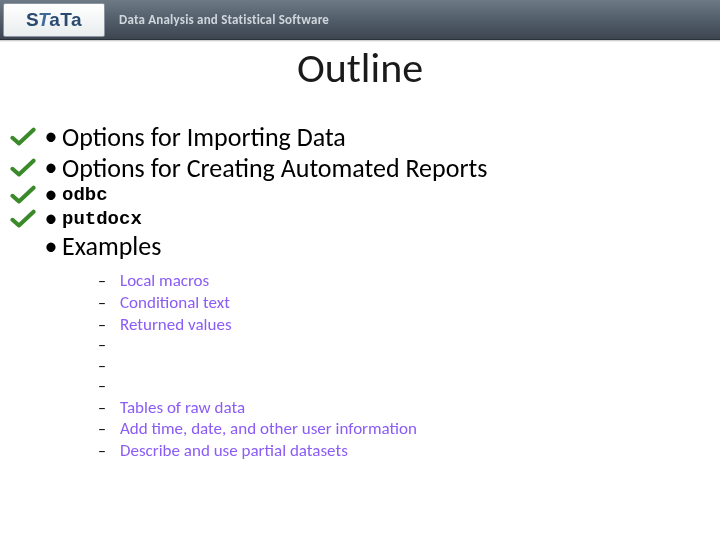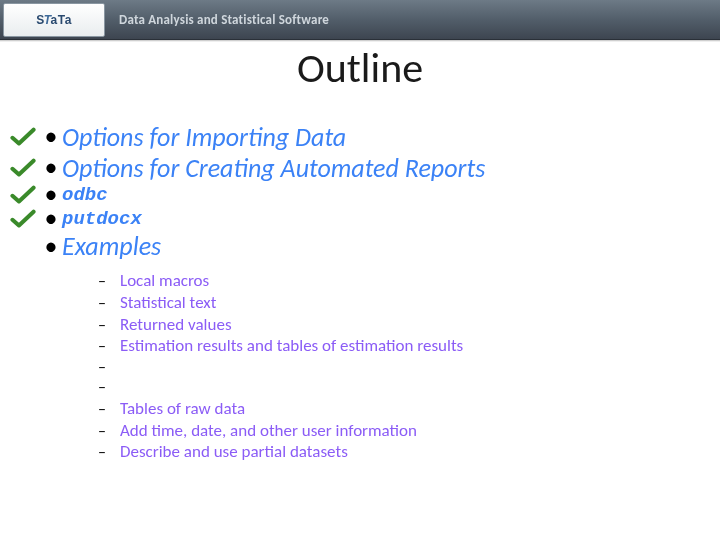--- a/index.html
+++ b/index.html
@@ -13,21 +13,21 @@
   }
   .logo-box {
     width: 102px; height: 34px; margin: 3px 0 3px 3px;
     background: linear-gradient(to bottom, #ffffff 0%, #e9edef 100%);
     border: 1px solid #8a97a2; border-radius: 2px;
     display: flex; align-items: center; justify-content: center;
     position: relative;
   }
   .logo-text {
     font-family: "Arial Black", Arial, sans-serif;
-    font-weight: 900; font-size: 12px; letter-spacing: 0.5px;
+    font-weight: 900; font-size: 19px; letter-spacing: 0.5px;
     color: #2a4a6f;
   }
   .logo-text .slash { color: #3e6a99; font-style: italic; margin: 0 -1px; }
   .tagline {
     color: #cfd6dc; font-size: 13px; font-weight: 600;
     margin-left: 14px; letter-spacing: 0.2px;
   }
   .hr-shadow {
     height: 2px; width: 720px;
     background: linear-gradient(to bottom, rgba(0,0,0,0.25), rgba(0,0,0,0));
@@ -46,21 +46,21 @@
     margin-bottom: 0px;
   }
   .check-cell {
     width: 34px; display: flex; align-items: center; justify-content: center;
   }
   .check-cell svg { width: 26px; height: 20px; display: block; }
   .dot {
     width: 22px; text-align: center; font-size: 26px; color: #000;
     line-height: 1; margin-top: -2px;
   }
-  .bullet-text { font-size: 26px; color: #3b82f6; font-style: italic; }
+  .bullet-text { font-size: 26px; color: #000000; }
   .bullet-text.code { font-family: "Courier New", monospace; font-weight: bold; font-size: 19px; }
 
   .sublist {
     margin-left: 92px; margin-top: 8px;
   }
   .sub-row {
     display: flex; align-items: baseline; line-height: 1.28;
   }
   .dash {
     width: 22px; text-align: left; font-size: 16px; color: #000; font-weight: 400;
@@ -130,29 +130,28 @@
       <span class="bullet-text">Examples</span>
     </div>
 
     <div class="sublist">
       <div class="sub-row">
           <span class="dash">–</span>
           <span class="sub-text">Local macros</span>
         </div>
       <div class="sub-row">
           <span class="dash">–</span>
-          <span class="sub-text">Statistical text</span>
+          <span class="sub-text">Conditional text</span>
         </div>
       <div class="sub-row">
           <span class="dash">–</span>
           <span class="sub-text">Returned values</span>
         </div>
       <div class="sub-row">
           <span class="dash">–</span>
-          <span class="sub-text">Estimation results and tables of estimation results</span>
         </div>
       <div class="sub-row">
           <span class="dash">–</span>
         </div>
       <div class="sub-row">
           <span class="dash">–</span>
         </div>
       <div class="sub-row">
           <span class="dash">–</span>
           <span class="sub-text">Tables of raw data</span>

